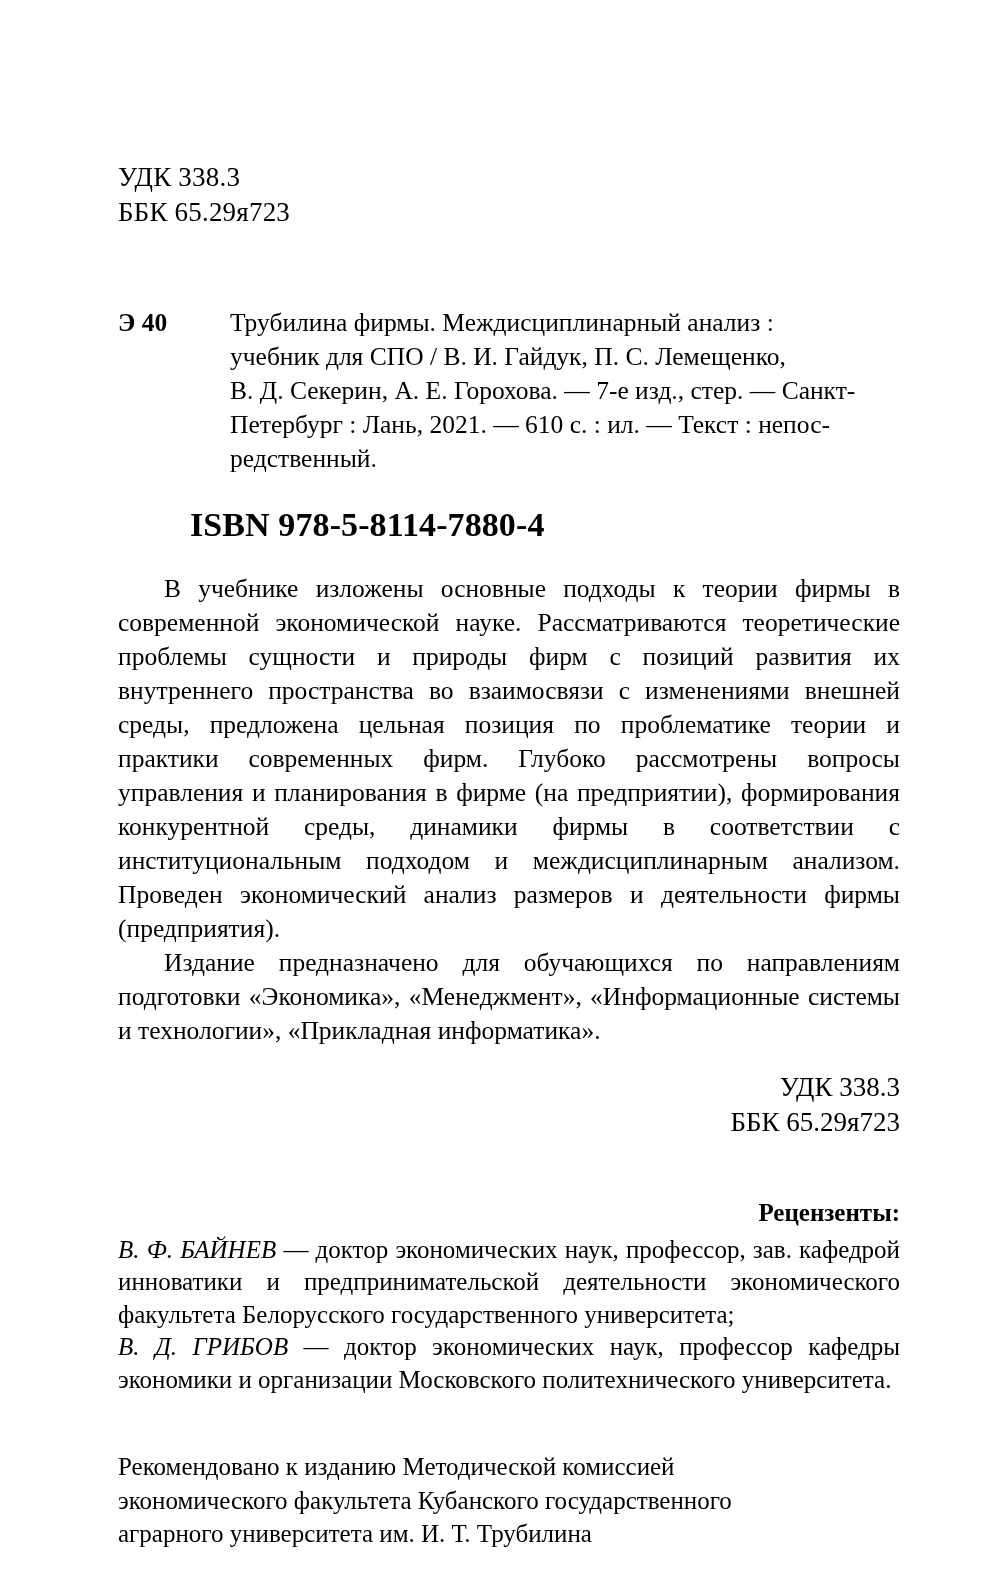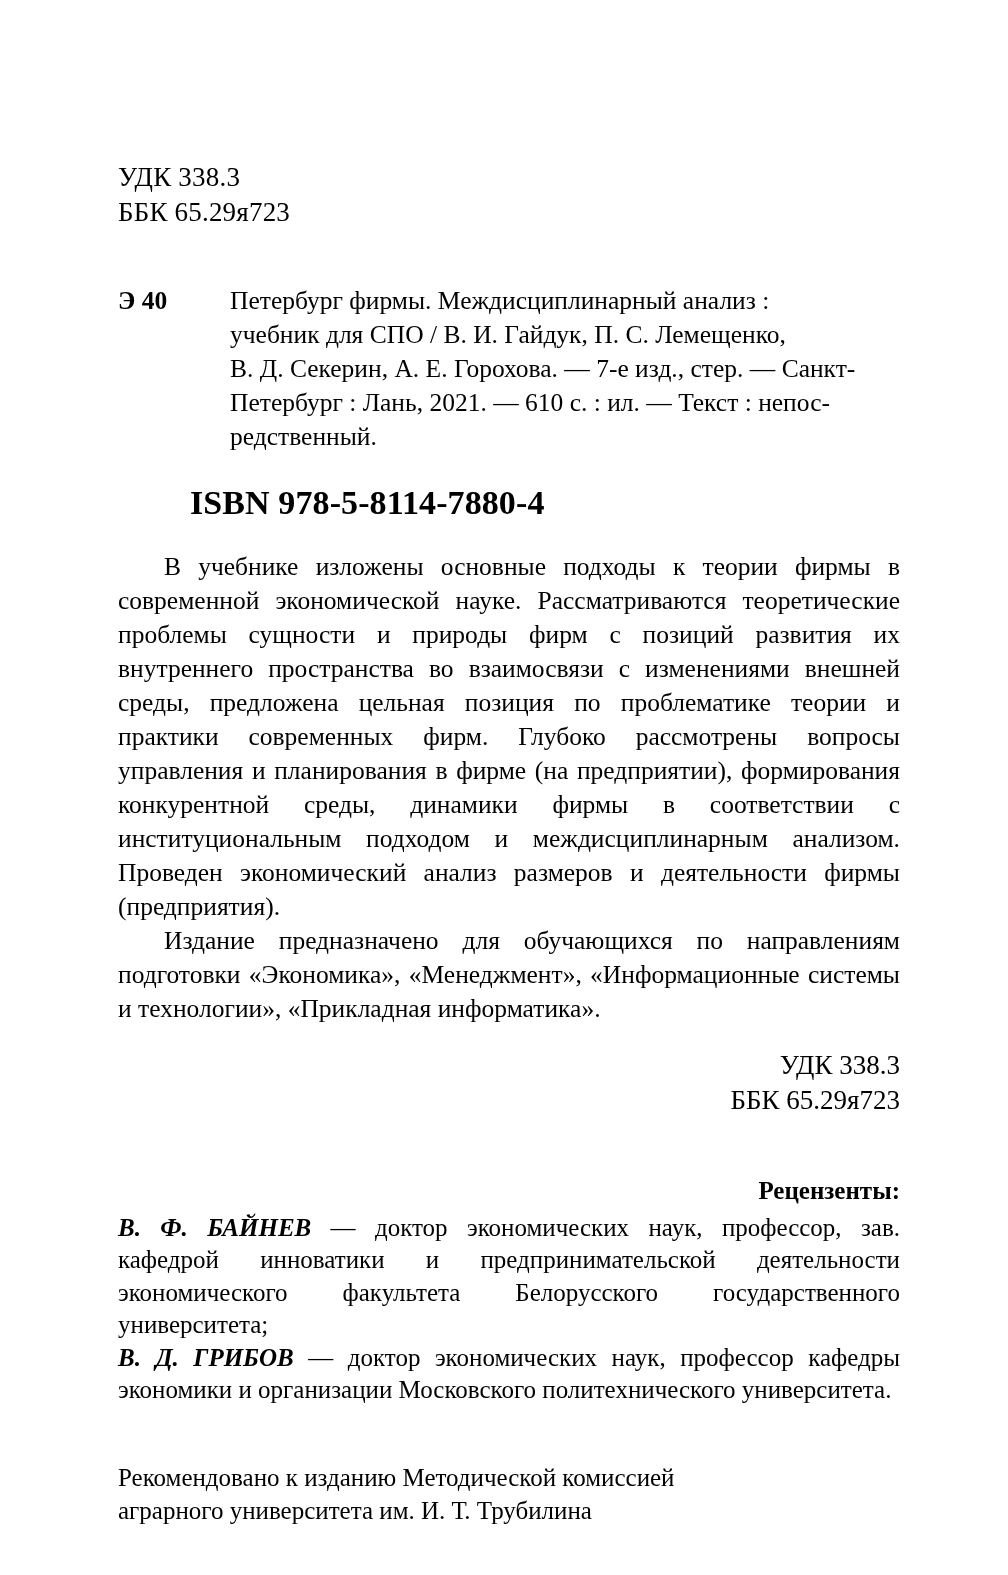--- a/index.html
+++ b/index.html
@@ -35,21 +35,21 @@
     font-size: 27px;
     line-height: 1.28;
     letter-spacing: 0.2px;
   }
   .codes div {
     white-space: nowrap;
   }
 
   
   .biblio {
-    margin-top: 55px;
+    margin-top: 77px;
     position: relative;
     font-size: 25.5px;
     line-height: 1.33;
     text-align: justify;
   }
   .biblio .sigil {
     position: absolute;
     left: 0;
     top: 0;
     font-weight: bold;
@@ -102,21 +102,21 @@
     text-align: right;
     font-weight: bold;
     font-size: 25px;
     margin-bottom: 4px;
   }
   .reviewers p {
     margin: 0;
   }
   .rev-name {
     font-style: italic;
-    font-weight: bold;
+    font-weight: normal;
   }
 
   .recommend {
     margin-top: 54px;
     text-align: left;
     font-size: 25px;
     line-height: 1.34;
   }
   .recommend div {
     white-space: nowrap;
@@ -129,21 +129,21 @@
   <div class="content">
 
     <div class="codes">
       <div>УДК 338.3</div>
       <div>ББК 65.29я723</div>
     </div>
 
     <div class="biblio">
       <span class="sigil">Э 40</span>
       <div class="biblio-text">
-        <p>Петербург фирмы. Междисциплинарный анализ :</p>
+        <p>Трубилина фирмы. Междисциплинарный анализ :</p>
         <p>учебник для СПО / В. И. Гайдук, П. С. Лемещенко,</p>
         <p>В. Д. Секерин, А. Е. Горохова. — 7-е изд., стер. — Санкт-</p>
         <p>Петербург : Лань, 2021. — 610 с. : ил. — Текст : непос-</p>
         <p>редственный.</p>
       </div>
     </div>
 
     <div class="isbn">ISBN 978-5-8114-7880-4</div>
 
     <div class="annotation">
@@ -157,17 +157,18 @@
     </div>
 
     <div class="reviewers">
       <div class="reviewers-title">Рецензенты:</div>
       <p><span class="rev-name">В. Ф. БАЙНЕВ</span><span> — доктор экономических наук, профессор, зав. кафедрой инноватики и предпринимательской деятельности экономического факультета Белорусского государственного университета;</span></p>
       <p><span class="rev-name">В. Д. ГРИБОВ</span><span> — доктор экономических наук, профессор кафедры экономики и организации Московского политехнического университета.</span></p>
     </div>
 
     <div class="recommend">
       <div>Рекомендовано к изданию Методической комиссией</div>
+      <div>экономического факультета Кубанского государственного</div>
       <div>аграрного университета им. И. Т. Трубилина</div>
     </div>
 
   </div>
 </div>
 
 </body></html>

